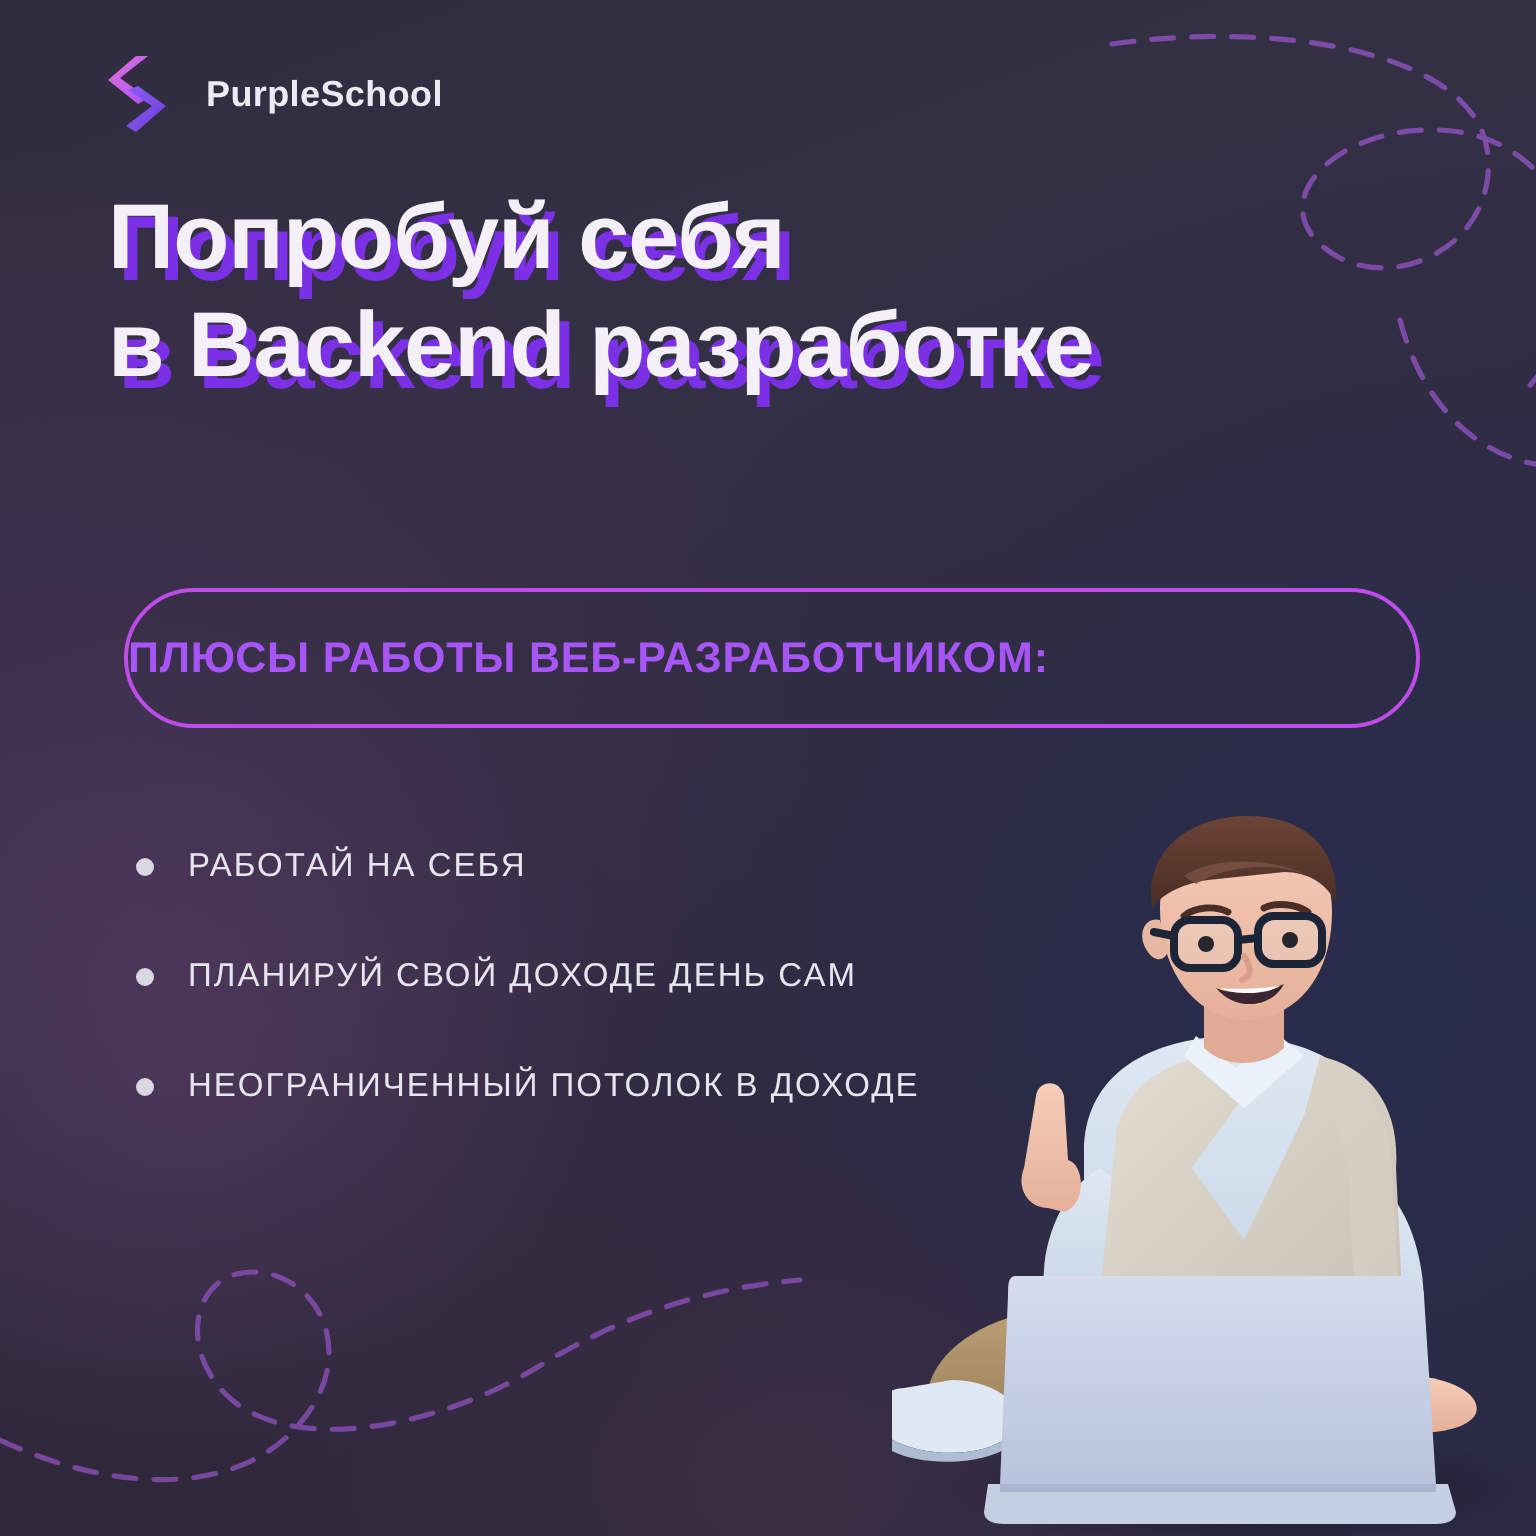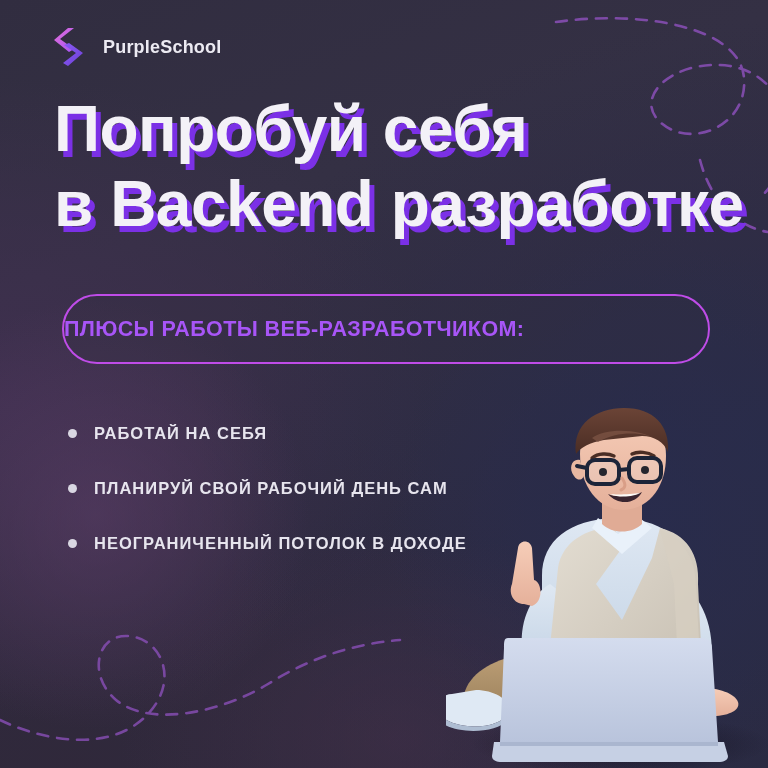--- a/index.html
+++ b/index.html
@@ -41,21 +41,21 @@
     font-size:18px; font-weight:700; color:#eceaf2;
     letter-spacing:.2px; white-space:nowrap;
   }
 
   
   .headline{
     position:absolute; left:54px; top:92px;
     width:680px;
   }
   .headline .line{
-    font-size:64px;
+    font-size:46px;
     font-weight:800;
     line-height:1.17;
     color:#f3f1f7;
     letter-spacing:-0.5px;
     white-space:nowrap;
     text-shadow:5px 6px 0 #7b30e6;
   }
 
   
   .pill{
@@ -81,21 +81,21 @@
     left:68px; top:424px;
     display:flex; flex-direction:column; gap:36px;
     z-index:3;
   }
   .bullet{ display:flex; align-items:center; gap:17px; }
   .dot{
     width:9px; height:9px; border-radius:50%;
     background:#d9d7e2; flex:0 0 auto;
   }
   .bullet-text{
-    font-size:16.5px; font-weight:700;
+    font-size:16.5px; font-weight:400;
     letter-spacing:1.0px;
     color:#e7e5ee;
     white-space:nowrap;
   }
 
   
   .character{
     position:absolute;
     right:-8px; bottom:0;
     width:330px; height:360px;
@@ -156,21 +156,21 @@
     <span class="pill-label">ПЛЮСЫ РАБОТЫ ВЕБ-РАЗРАБОТЧИКОМ:</span>
   </div>
 
   <div class="bullets">
     <div class="bullet">
       <span class="dot"></span>
       <span class="bullet-text">РАБОТАЙ НА СЕБЯ</span>
     </div>
     <div class="bullet">
       <span class="dot"></span>
-      <span class="bullet-text">ПЛАНИРУЙ СВОЙ РАБОЧИЙ ДЕНЬ САМ</span>
+      <span class="bullet-text">ПЛАНИРУЙ СВОЙ ДОХОДЕ ДЕНЬ САМ</span>
     </div>
     <div class="bullet">
       <span class="dot"></span>
       <span class="bullet-text">НЕОГРАНИЧЕННЫЙ ПОТОЛОК В ДОХОДЕ</span>
     </div>
   </div>
 
   <div class="character">
     <svg viewBox="0 0 330 360">
       <defs>

